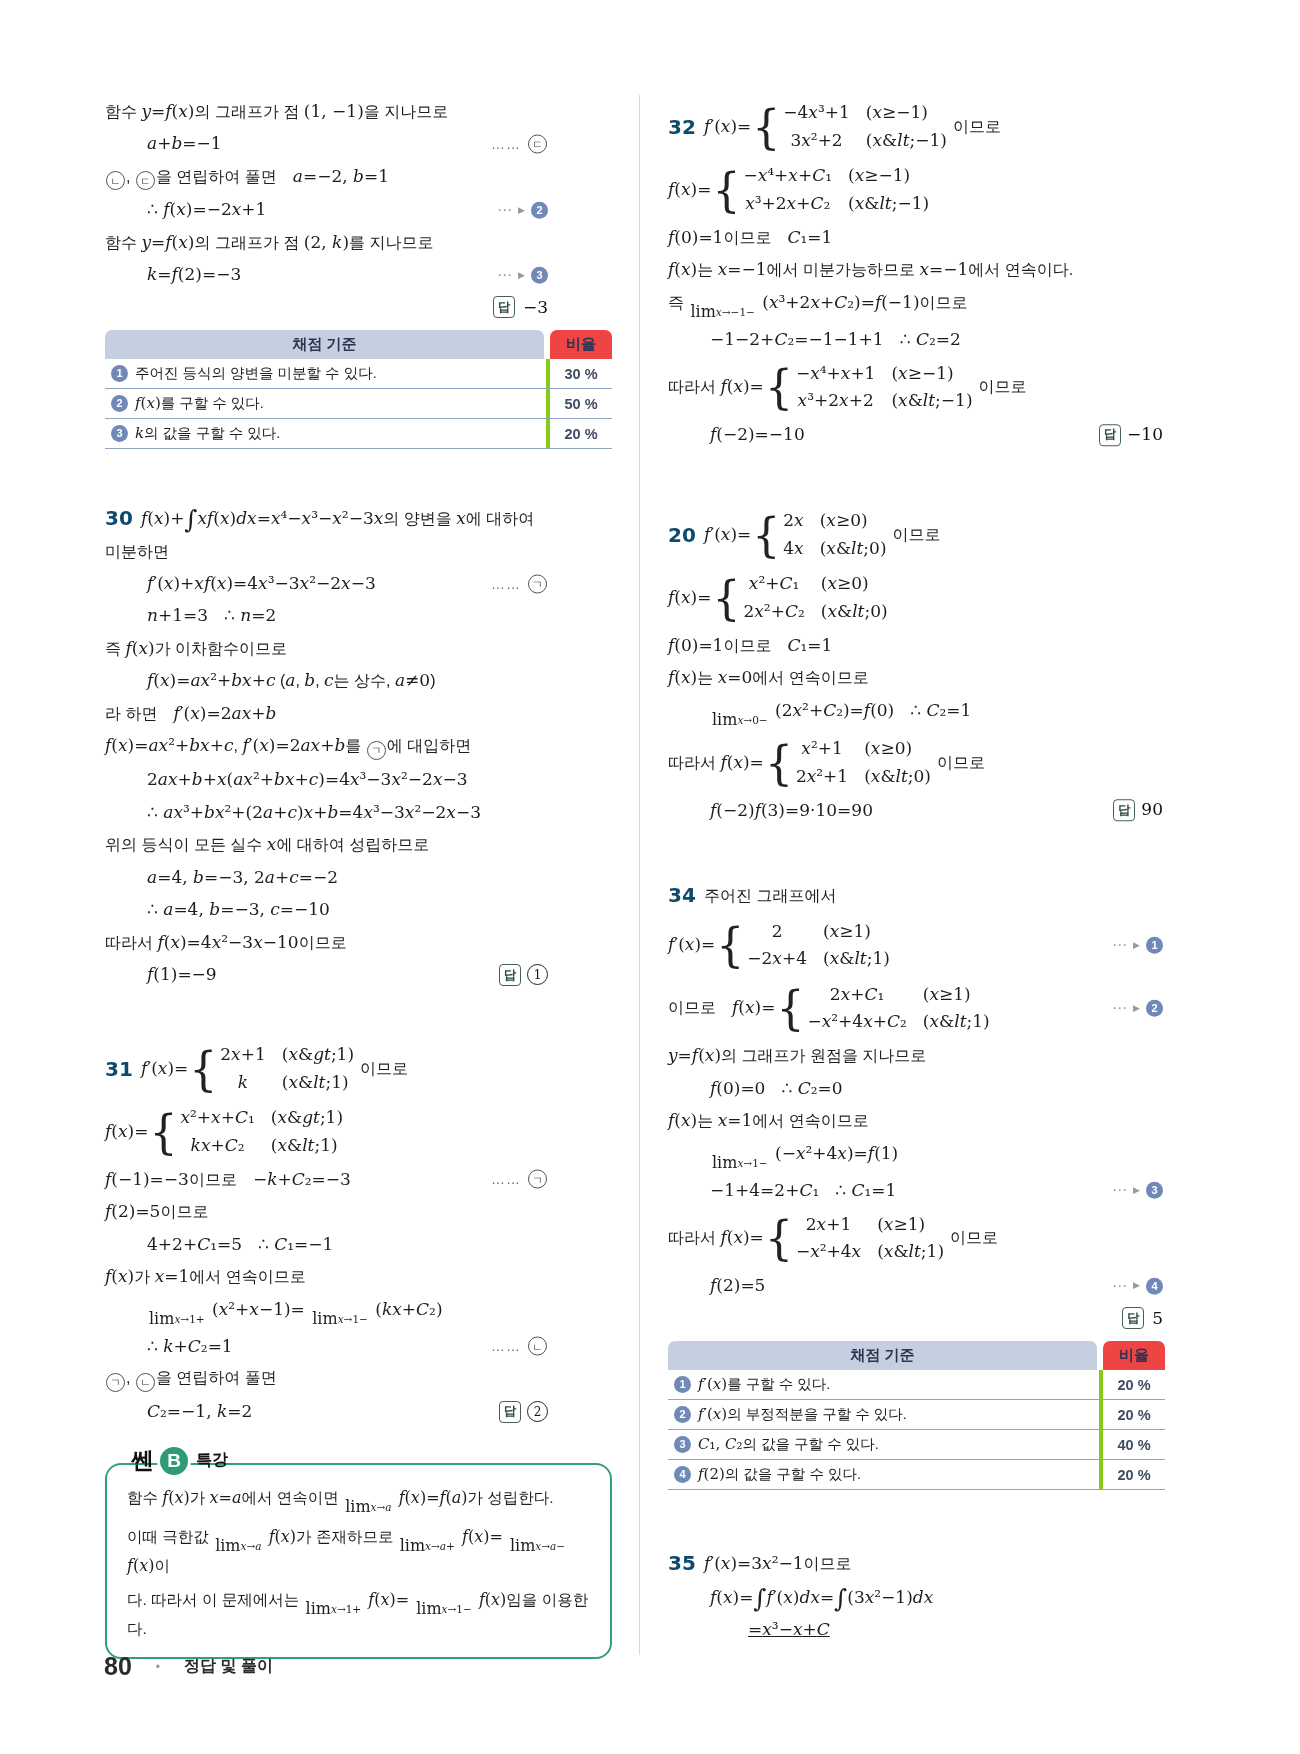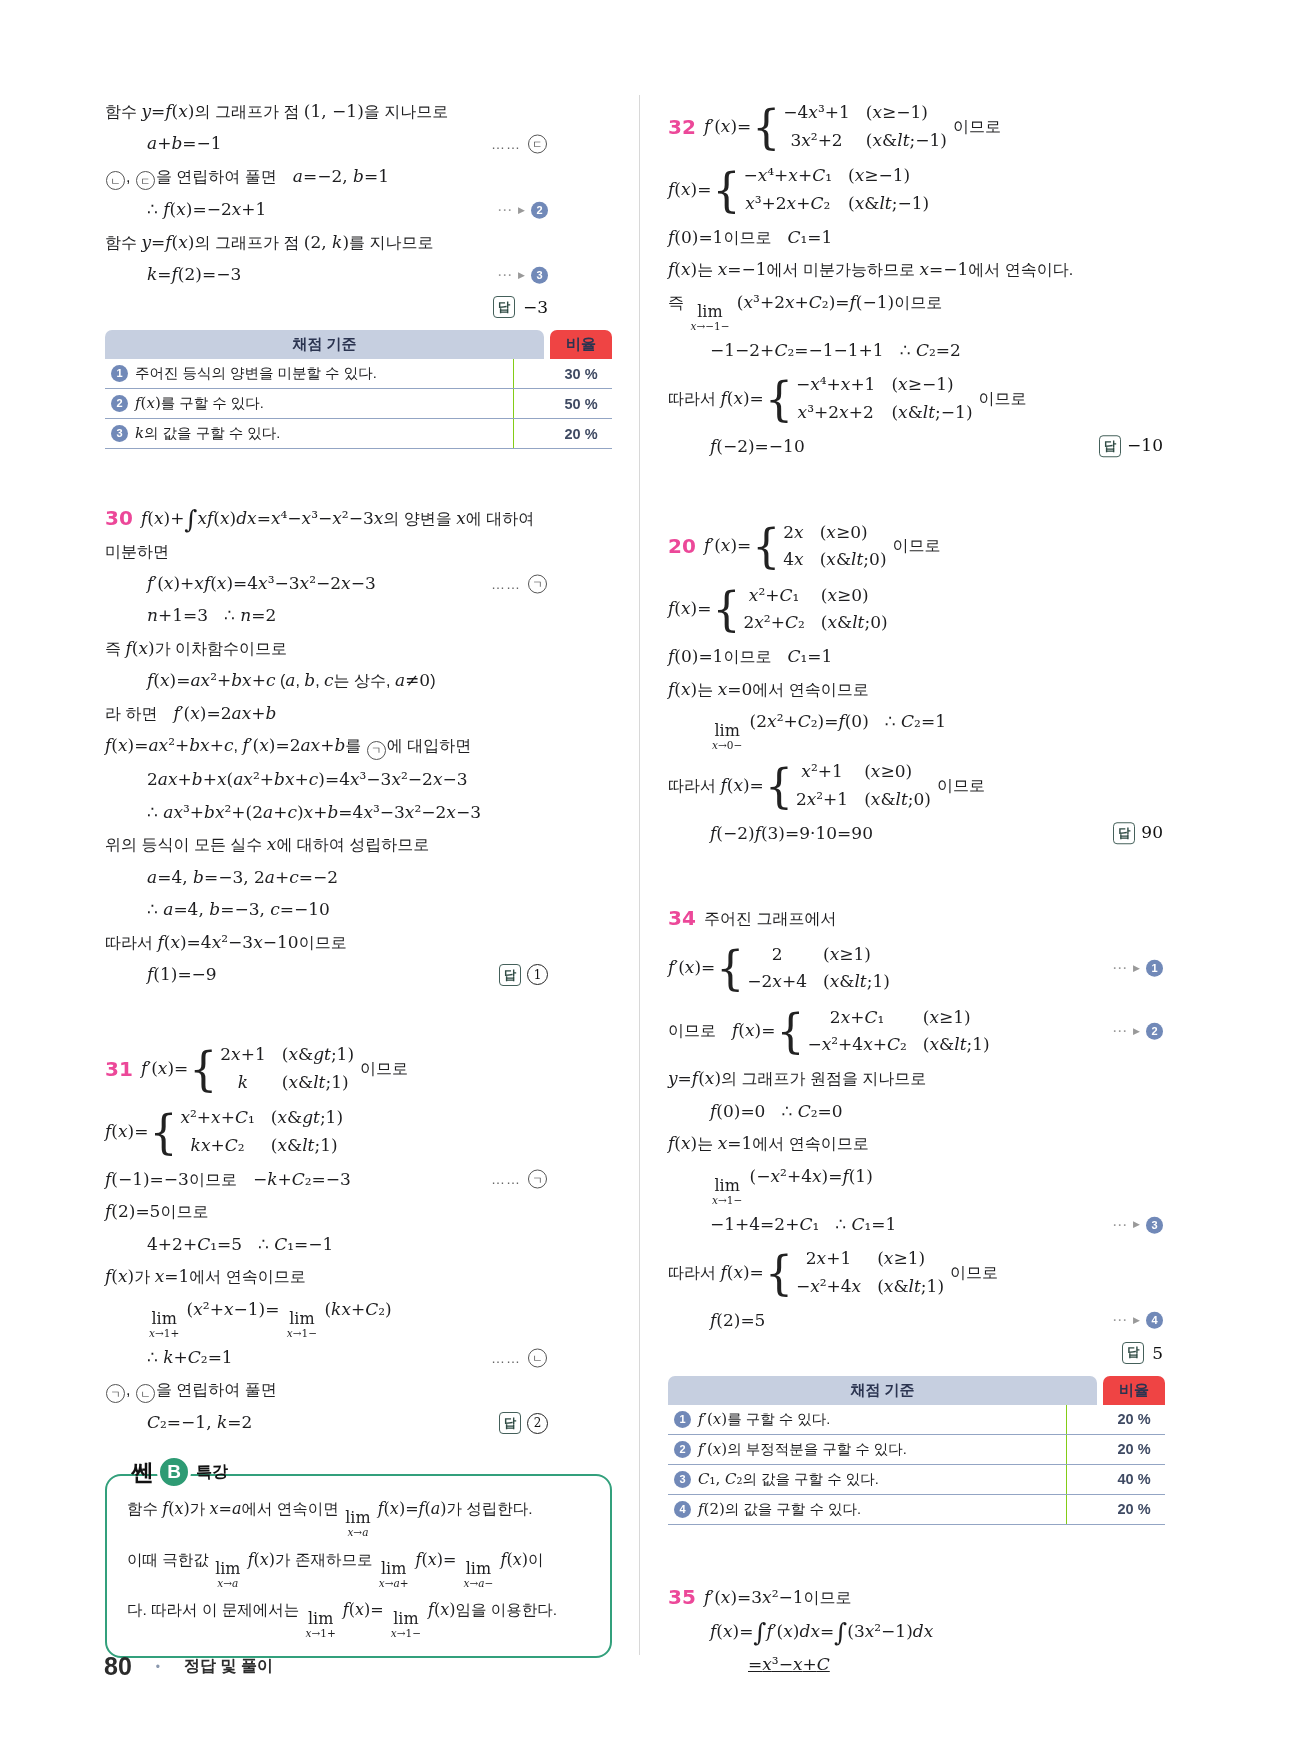--- a/index.html
+++ b/index.html
@@ -7,26 +7,26 @@
         font-family:"Liberation Sans","DejaVu Sans",sans-serif;color:#1d1d1f;}
   .col{position:absolute;top:95px;}
   .col-left{left:105px;width:507px;--mkr:64px;}
   .col-right{left:668px;width:497px;--mkr:2px;}
   .divider{position:absolute;left:639px;top:95px;width:1px;height:1560px;background:#d8d8d8;}
 
   
   .ln{position:relative;padding:3.5px 0;font-size:16px;line-height:1.5;min-height:22px;}
   .ind1{padding-left:42px;}
   .ind2{padding-left:80px;text-decoration:underline;}
-  .pnum{display:inline-block;min-width:36px;font-weight:bold;font-size:20px;color:#ec4899;
+  .pnum{display:inline-block;min-width:36px;font-weight:bold;font-size:20px;color:#0c4a6e;
         font-family:"DejaVu Sans",sans-serif;vertical-align:-1px;}
   .mm{font-family:"DejaVu Serif","Liberation Serif",serif;font-size:17px;}
   .mm i{font-family:"DejaVu Serif",serif;}
   .big-int{font-size:25px;vertical-align:-4px;line-height:0;}
-  .lim{display:inline-flex;flex-direction:column;align-items:center;line-height:1;vertical-align:-9px;margin:0 2px;}
+  .lim{display:inline-flex;flex-direction:row;align-items:center;line-height:1;vertical-align:-9px;margin:0 2px;}
   .lim .lt{font-size:16px;font-family:"DejaVu Serif",serif;}
   .lim .lb{font-size:10.5px;margin-top:1px;font-family:"DejaVu Serif",serif;}
 
   
   .mk{position:absolute;right:var(--mkr);top:50%;transform:translateY(-50%);
       display:flex;align-items:center;gap:6px;white-space:nowrap;}
   .dots{color:#666;font-size:14px;letter-spacing:1px;}
   .adots{color:#999;font-size:15px;letter-spacing:-1px;}
   .atri{color:#999;font-size:9px;margin-left:1px;}
   .cref{display:inline-flex;align-items:center;justify-content:center;width:17px;height:17px;
@@ -56,22 +56,22 @@
   
   .grade-table{margin:12px 0 6px 0;font-size:14.5px;}
   .grade-table .mm{font-size:15px;}
   .gt-head{display:flex;gap:6px;}
   .gt-h1{flex:1;background:#c6cfe0;border-radius:7px 7px 0 0;text-align:center;
          padding:5px 0;font-weight:bold;color:#2b3450;font-size:15px;}
   .gt-h2{width:62px;background:#ef4444;border-radius:7px 7px 0 0;text-align:center;
          padding:5px 0;font-weight:bold;color:#2b3450;font-size:15px;}
   .gt-row{display:flex;align-items:stretch;border-bottom:1px solid #93a5c4;}
   .gt-cell{flex:1;display:flex;align-items:center;gap:7px;padding:5px 2px 5px 6px;}
-  .gt-pct{width:62px;margin-left:6px;border-left:1px solid #84cc16;display:flex;
-          align-items:center;justify-content:center;font-weight:bold;color:#3f4a63;padding-left:36px;}
+  .gt-pct{width:62px;margin-left:6px;border-left:4px solid #84cc16;display:flex;
+          align-items:center;justify-content:center;font-weight:bold;color:#3f4a63;}
 
   
   .ssen{position:relative;z-index:2;display:flex;align-items:center;margin:14px 0 -17px 26px;height:38px;}
   .ssen-logo{font-weight:900;font-size:23px;color:#111;letter-spacing:-2px;}
   .ssen-b{display:inline-flex;align-items:center;justify-content:center;width:34px;height:34px;
           border-radius:50%;background:#2e9b74;color:#fff;font-weight:800;font-size:19px;
           margin:0 5px;border:3px solid #fff;box-sizing:border-box;}
   .ssen-lect{font-size:16px;font-weight:bold;color:#111;transform:rotate(-2deg);}
   .callout{border:2.5px solid #33a07c;border-radius:16px;padding:16px 18px 12px 20px;background:#fff;}
   .callout .ln{font-size:15.5px;padding:5px 0;}

